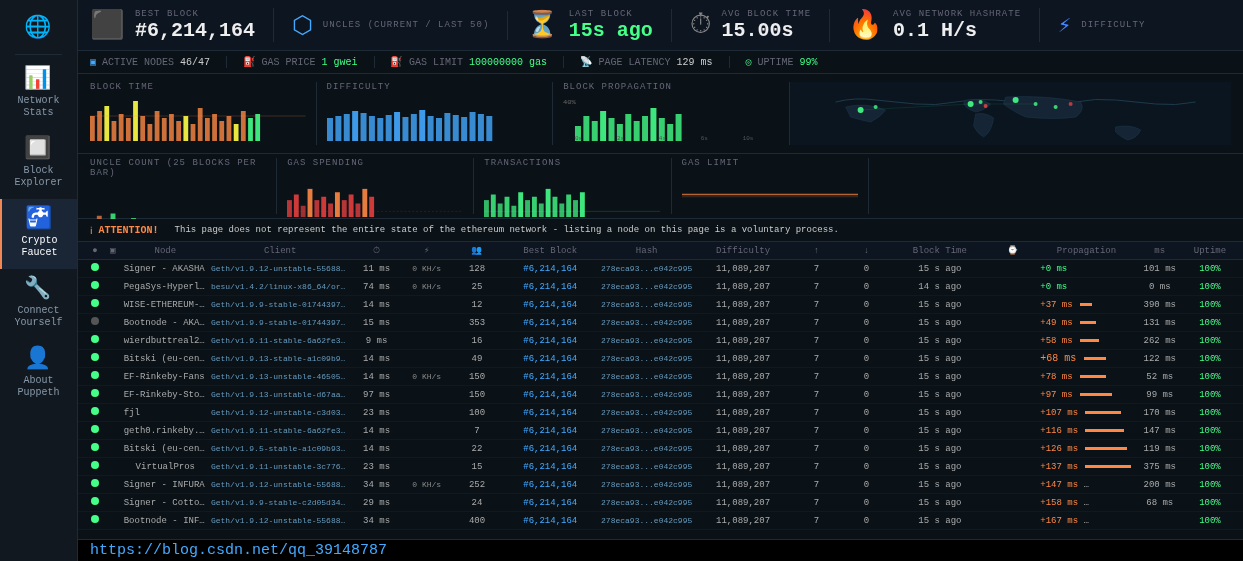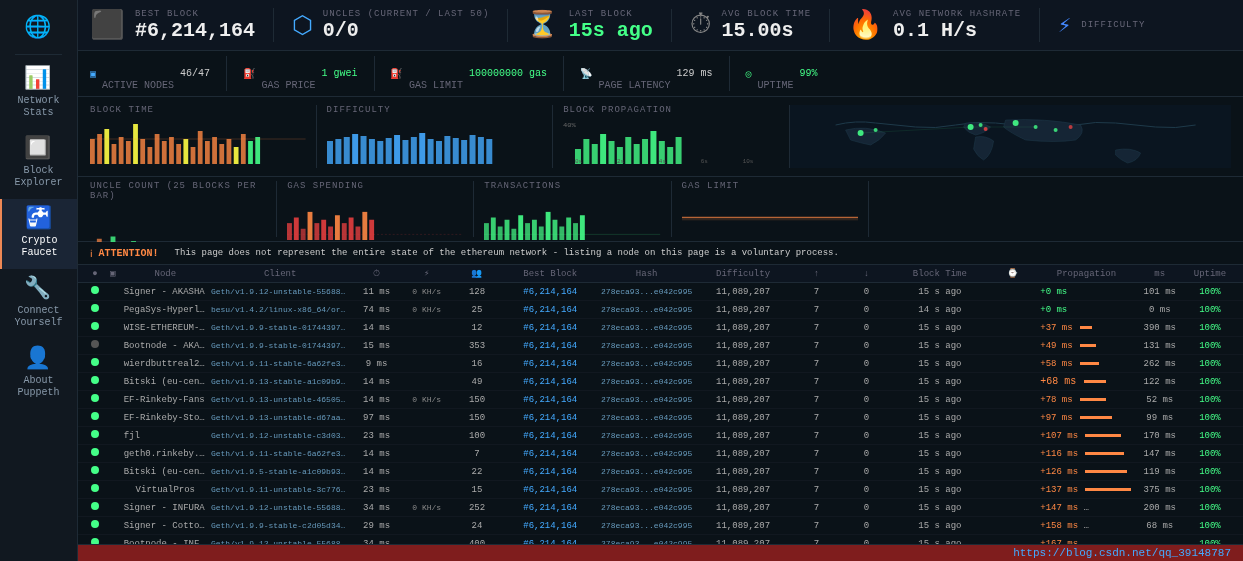--- a/index.html
+++ b/index.html
@@ -93,21 +93,21 @@
     .sec-stat {
       display: flex;
       align-items: center;
       gap: 6px;
       padding: 0 16px;
       border-right: 1px solid #1e2a35;
       font-size: 10px;
     }
     .sec-stat:first-child { padding-left: 0; }
     .sec-stat:last-child { border-right: none; }
-    .sec-label { color: #667; margin-top: 24px; }
+    .sec-label { color: #667; }
     .sec-value { color: #4f8; }
     .sec-value.white { color: #ccc; }
 
     
     .charts-area {
       background: #0a1218;
       display: flex;
       gap: 0;
       padding: 8px 12px;
       border-bottom: 1px solid #1e2a35;
@@ -260,21 +260,20 @@
       <span class="stat-icon">⬛</span>
       <div class="stat-text">
         <span class="stat-label">BEST BLOCK</span>
         <span class="stat-value">#6,214,164</span>
       </div>
     </div>
     <div class="stat-block">
       <span class="stat-icon" style="font-size:24px;">⬡</span>
       <div class="stat-text">
         <span class="stat-label">UNCLES (CURRENT / LAST 50)</span>
-        <span class="stat-value">0/0</span>
       </div>
     </div>
     <div class="stat-block">
       <span class="stat-icon" style="font-size:26px;">⏳</span>
       <div class="stat-text">
         <span class="stat-label">LAST BLOCK</span>
         <span class="stat-value green">15s ago</span>
       </div>
     </div>
     <div class="stat-block">
@@ -903,14 +902,14 @@
       <div class="td wide" style="text-align:left;">
         <span style="color:#f84;font-size:9px;">+167 ms</span>
         <span style="display:inline-block;height:3px;width:55.666666666666664px;background:#f84;vertical-align:middle;margin-left:2px;"></span>
       </div>
       <div class="td"></div>
       <div class="td green">100%</div>
     </div>
       </div>
   </div>
 
-  <div style="background:#7f1d1d;padding:2px 12px;font-size:11px;color:#4af;text-align:right;border-top:1px solid #1e2a35;flex-shrink:0;">https://blog.csdn.net/qq_39148787</div>
+  <div style="background:#000000;padding:2px 12px;font-size:15px;color:#4af;border-top:1px solid #1e2a35;flex-shrink:0;">https://blog.csdn.net/qq_39148787</div>
 </div>
 
 </body></html>

